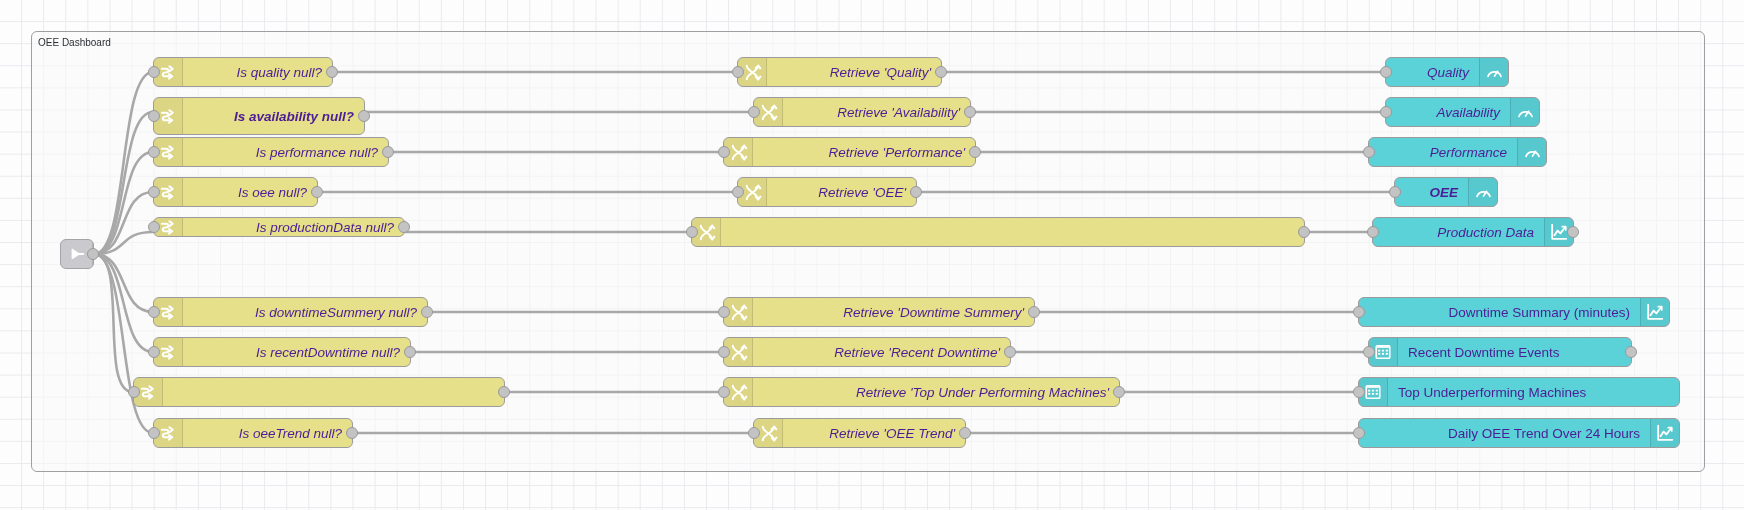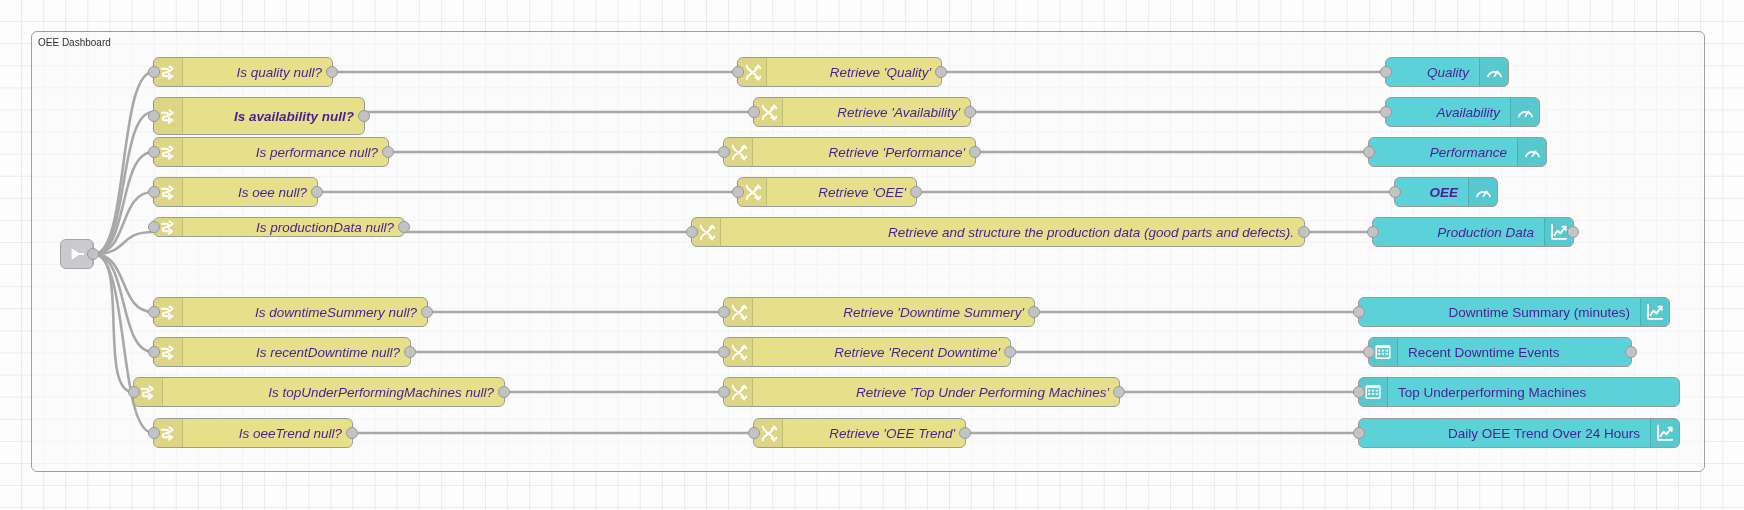--- a/index.html
+++ b/index.html
@@ -348,21 +348,20 @@
       <div class="node yellow" style="left: 691px; top: 217px; width: 614px; height: 30px;">
         <div class="node-body">
           <div class="icon-cell left">
             <svg width="19" height="19" viewBox="0 0 20 20">
         <path d="M4 3 C4 9 16 11 16 17" stroke="#ffffff" fill="none" stroke-width="2.1" stroke-linecap="round" stroke-linejoin="round"></path>
         <path d="M16 3 C16 9 4 11 4 17" stroke="#ffffff" fill="none" stroke-width="2.1" stroke-linecap="round" stroke-linejoin="round"></path>
         <path d="M13.4 14.6 L16 17.4 L18.3 14.3" stroke="#ffffff" fill="none" stroke-width="2.1" stroke-linecap="round" stroke-linejoin="round"></path>
         <path d="M13.3 5.4 L16 2.8 L18.2 5.6" stroke="#ffffff" fill="none" stroke-width="2.1" stroke-linecap="round" stroke-linejoin="round"></path>
       </svg>
           </div>
-          <div class="node-label">Retrieve and structure the production data (good parts and defects).</div>
         </div>
         <div class="port in"></div>
         <div class="port out"></div>
       </div>
       <div class="node cyan" style="left: 1372px; top: 217px; width: 202px; height: 30px;">
         <div class="node-body">
           <div class="node-label">Production Data</div>
           <div class="icon-cell right">
             <svg width="20" height="20" viewBox="0 0 22 22">
         <path d="M3.5 3 V18.5 H19" stroke="#ffffff" fill="none" stroke-width="1.9" stroke-linecap="round" stroke-linejoin="round"></path>
@@ -466,21 +465,20 @@
       </div>
       <div class="node yellow" style="left: 133px; top: 377px; width: 372px; height: 30px;">
         <div class="node-body">
           <div class="icon-cell left">
             <svg width="19" height="19" viewBox="0 0 20 20">
         <path d="M3 6 H7 M7 6 C11 6 11 10 7 10 C3 10 3 14 7 14 H13" stroke="#ffffff" fill="none" stroke-width="2.1" stroke-linecap="round" stroke-linejoin="round"></path>
         <path d="M11 3.5 L14.5 6 L11 8.5" stroke="#ffffff" fill="none" stroke-width="2.1" stroke-linecap="round" stroke-linejoin="round"></path>
         <path d="M10.5 11.6 L14 14 L10.5 16.4" stroke="#ffffff" fill="none" stroke-width="2.1" stroke-linecap="round" stroke-linejoin="round"></path>
       </svg>
           </div>
-          <div class="node-label">Is topUnderPerformingMachines null?</div>
         </div>
         <div class="port in"></div>
         <div class="port out"></div>
       </div>
       <div class="node yellow" style="left: 723px; top: 377px; width: 397px; height: 30px;">
         <div class="node-body">
           <div class="icon-cell left">
             <svg width="19" height="19" viewBox="0 0 20 20">
         <path d="M4 3 C4 9 16 11 16 17" stroke="#ffffff" fill="none" stroke-width="2.1" stroke-linecap="round" stroke-linejoin="round"></path>
         <path d="M16 3 C16 9 4 11 4 17" stroke="#ffffff" fill="none" stroke-width="2.1" stroke-linecap="round" stroke-linejoin="round"></path>

